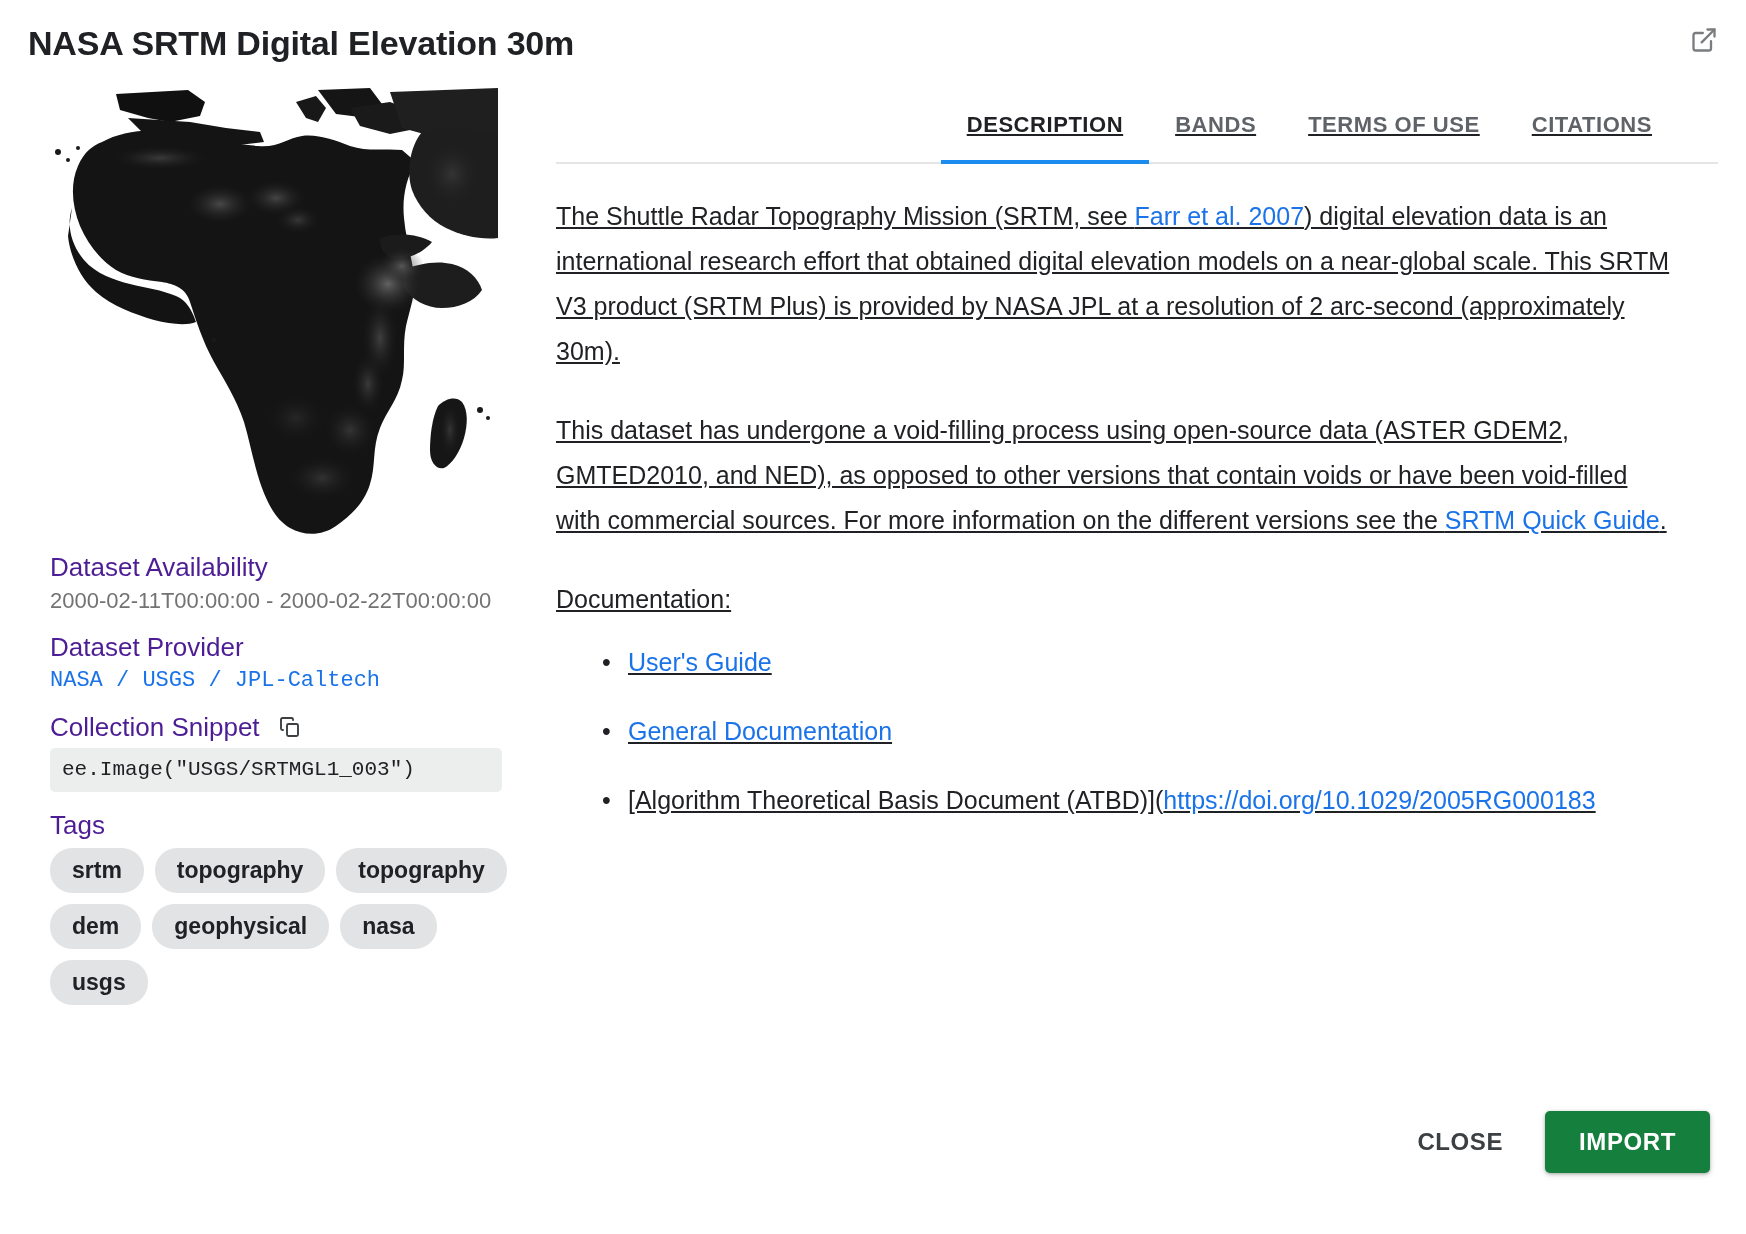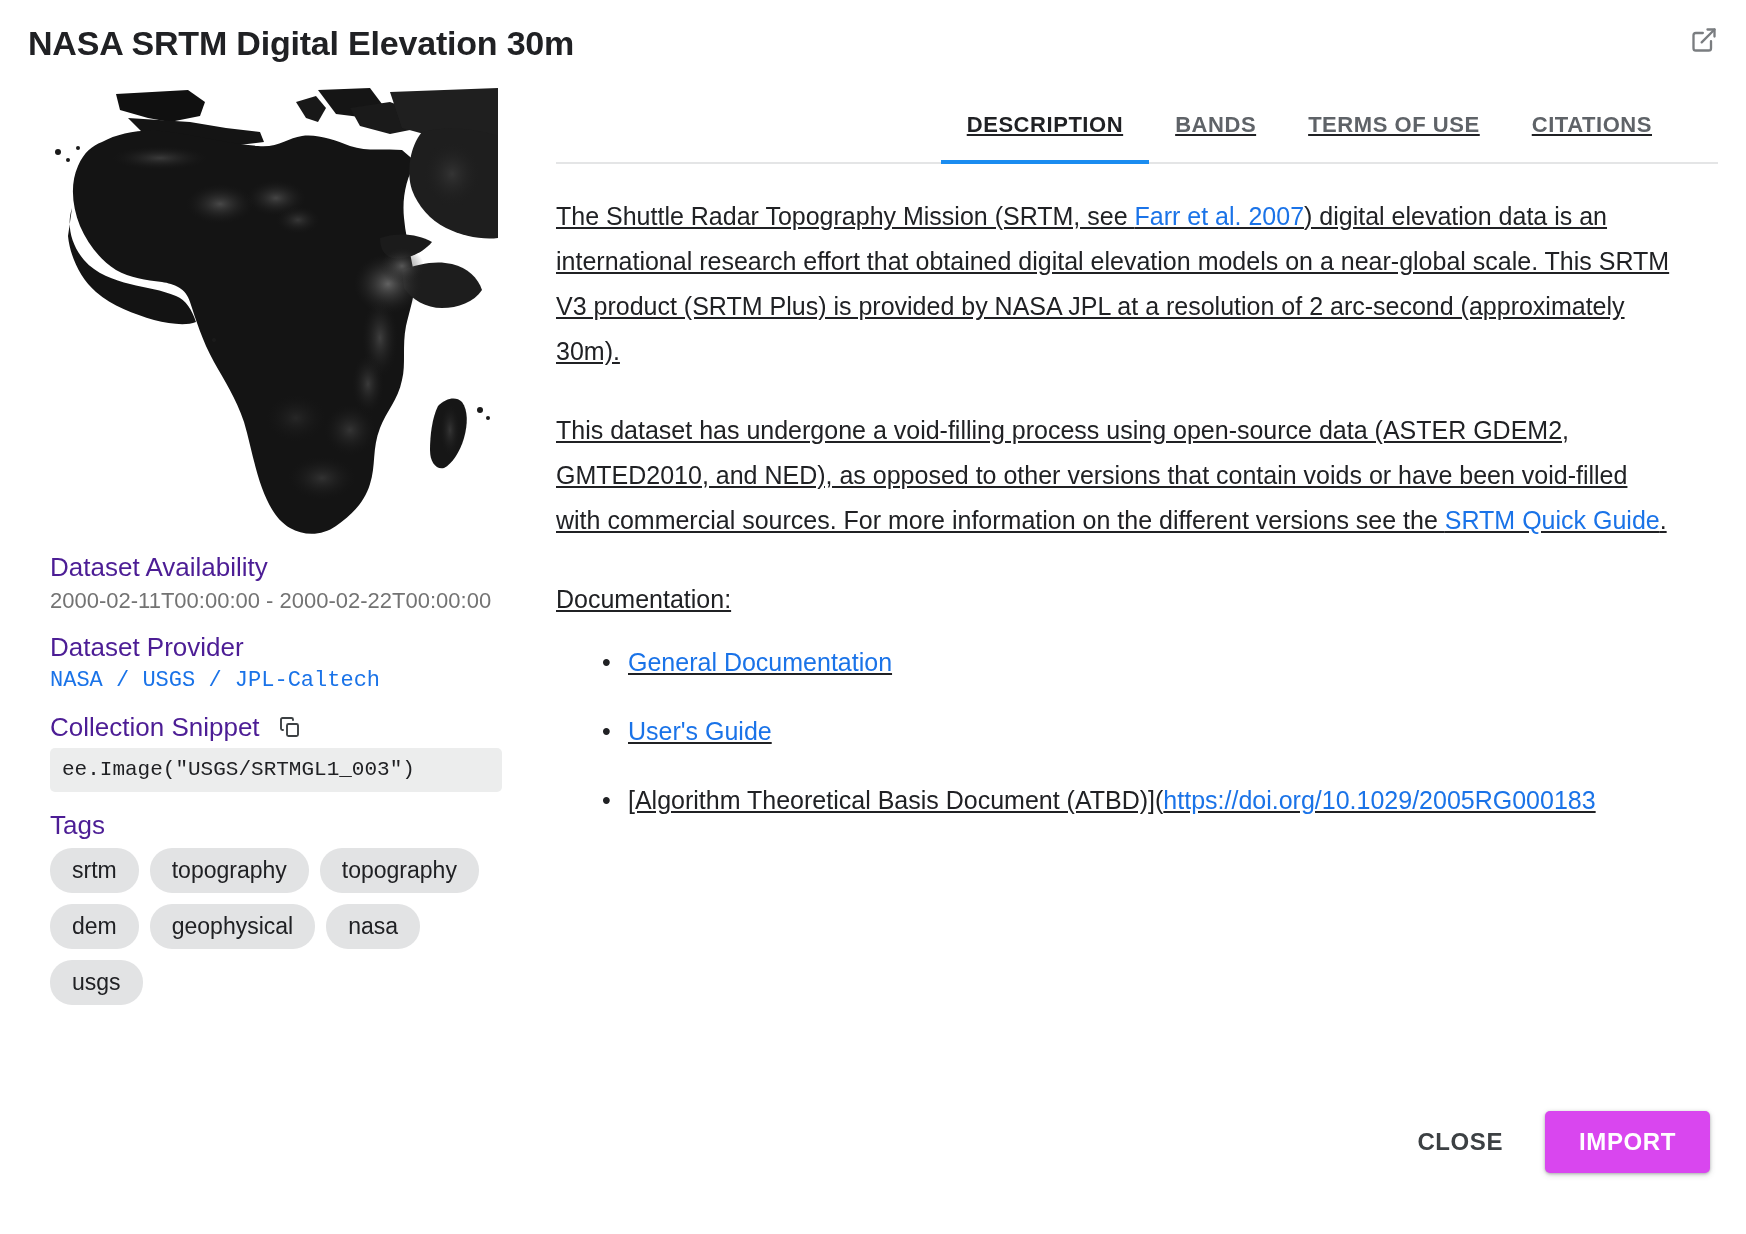--- a/index.html
+++ b/index.html
@@ -121,20 +121,21 @@
     color: #202124;
     white-space: pre;
   }
 
   .tags-head { margin: 16px 0 6px 0; }
   .tag-list {
     display: flex;
     flex-wrap: wrap;
     gap: 11px;
     max-width: 470px;
+    font-weight: bold;
   }
   .tag {
     background: #e2e3e4;
     border-radius: 22px;
     padding: 7px 22px;
     font-size: 23px;
     line-height: 31px;
     color: #202124;
     cursor: pointer;
     white-space: nowrap;
@@ -244,21 +245,21 @@
     padding: 16px 26px;
     border-radius: 5px;
     cursor: pointer;
     font-family: inherit;
   }
   .btn-import {
     font-size: 24px;
     font-weight: bold;
     letter-spacing: 0.6px;
     color: #ffffff;
-    background: #d946ef;
+    background: #15803d;
     border: none;
     padding: 17px 34px;
     border-radius: 5px;
     cursor: pointer;
     box-shadow: 0 1px 3px rgba(60,64,67,0.35), 0 2px 6px rgba(60,64,67,0.18);
     font-family: inherit;
   }
 </style>
 </head>
 <body>
@@ -410,22 +411,22 @@
     <div class="tabs-divider"></div>
 
     <div class="desc">
       <p><span>The Shuttle Radar Topography Mission (SRTM, see </span><a>Farr et al. 2007</a><span>) digital elevation data is an international research effort that obtained digital elevation models on a near-global scale. This SRTM V3 product (SRTM Plus) is provided by NASA JPL at a resolution of 2 arc-second (approximately 30m).</span></p>
 
       <p><span>This dataset has undergone a void-filling process using open-source data (ASTER GDEM2, GMTED2010, and NED), as opposed to other versions that contain voids or have been void-filled with commercial sources. For more information on the different versions see the </span><a>SRTM Quick Guide</a><span>.</span></p>
 
       <p class="tight">Documentation:</p>
 
       <ul class="doc-list">
+        <li><a>User's Guide</a></li>
         <li><a>General Documentation</a></li>
-        <li><a>User's Guide</a></li>
         <li><span>[Algorithm Theoretical Basis Document (ATBD)](</span><a>https://doi.org/10.1029/2005RG000183</a></li>
       </ul>
     </div>
   </div>
 </div>
 
 <div class="dialog-footer">
   <button class="btn-close">CLOSE</button>
   <button class="btn-import">IMPORT</button>
 </div>

